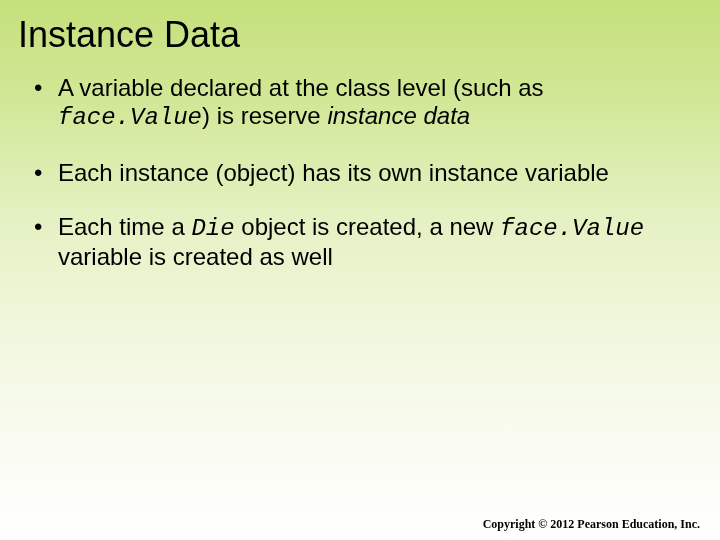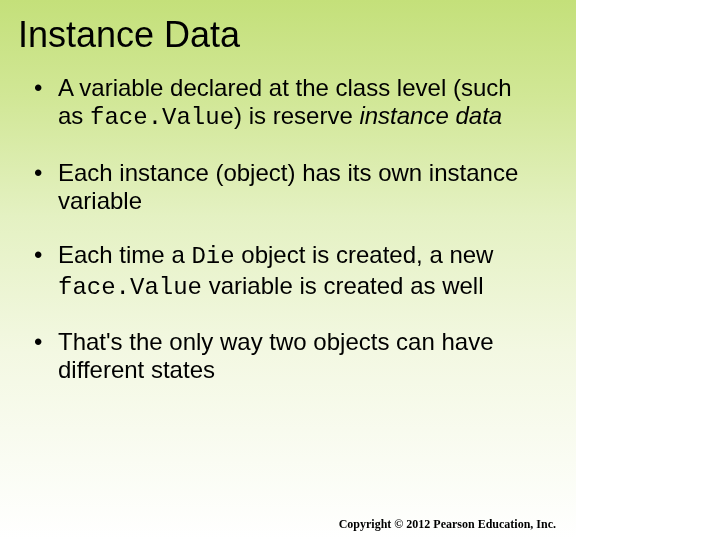--- a/index.html
+++ b/index.html
@@ -5,21 +5,21 @@
   html, body {
     margin: 0;
     padding: 0;
     width: 720px;
     height: 540px;
     overflow: hidden;
     font-family: Arial, Helvetica, sans-serif;
   }
   .slide {
     box-sizing: border-box;
-    width: 576px;
+    width: 720px;
     height: 540px;
     position: relative;
     background: linear-gradient(to bottom,
       #c4e07a 0%,
       #d1e796 18%,
       #e4f1c2 40%,
       #f3f8e2 65%,
       #ffffff 100%);
     padding: 10px 41px 0 30px;
   }
@@ -44,20 +44,21 @@
   }
   ul.bullets > li::before {
     content: "•";
     position: absolute;
     left: 4px;
     top: 0;
     font-size: 24px;
   }
   .mono {
     font-family: "Courier New", Courier, monospace;
+    font-style: italic;
   }
   .ital {
     font-style: italic;
   }
   .footer {
     position: absolute;
     right: 20px;
     bottom: 8px;
     font-size: 12px;
     font-family: "Times New Roman", Times, serif;
@@ -72,17 +73,16 @@
   <div class="title">Instance Data</div>
 
   <ul class="bullets">
     <li>
       <span>A variable declared at the class level (such as </span><span class="mono">face.Value</span><span>) is reserve </span><span class="ital">instance data</span>
     </li>
     <li>Each instance (object) has its own instance variable</li>
     <li>
       <span>Each time a </span><span class="mono">Die</span><span> object is created, a new </span><span class="mono">face.Value</span><span> variable is created as well</span>
     </li>
-    <li>That's the only way two objects can have different states</li>
   </ul>
 
   <div class="footer">Copyright © 2012 Pearson Education, Inc.</div>
 </div>
 
 </body></html>

